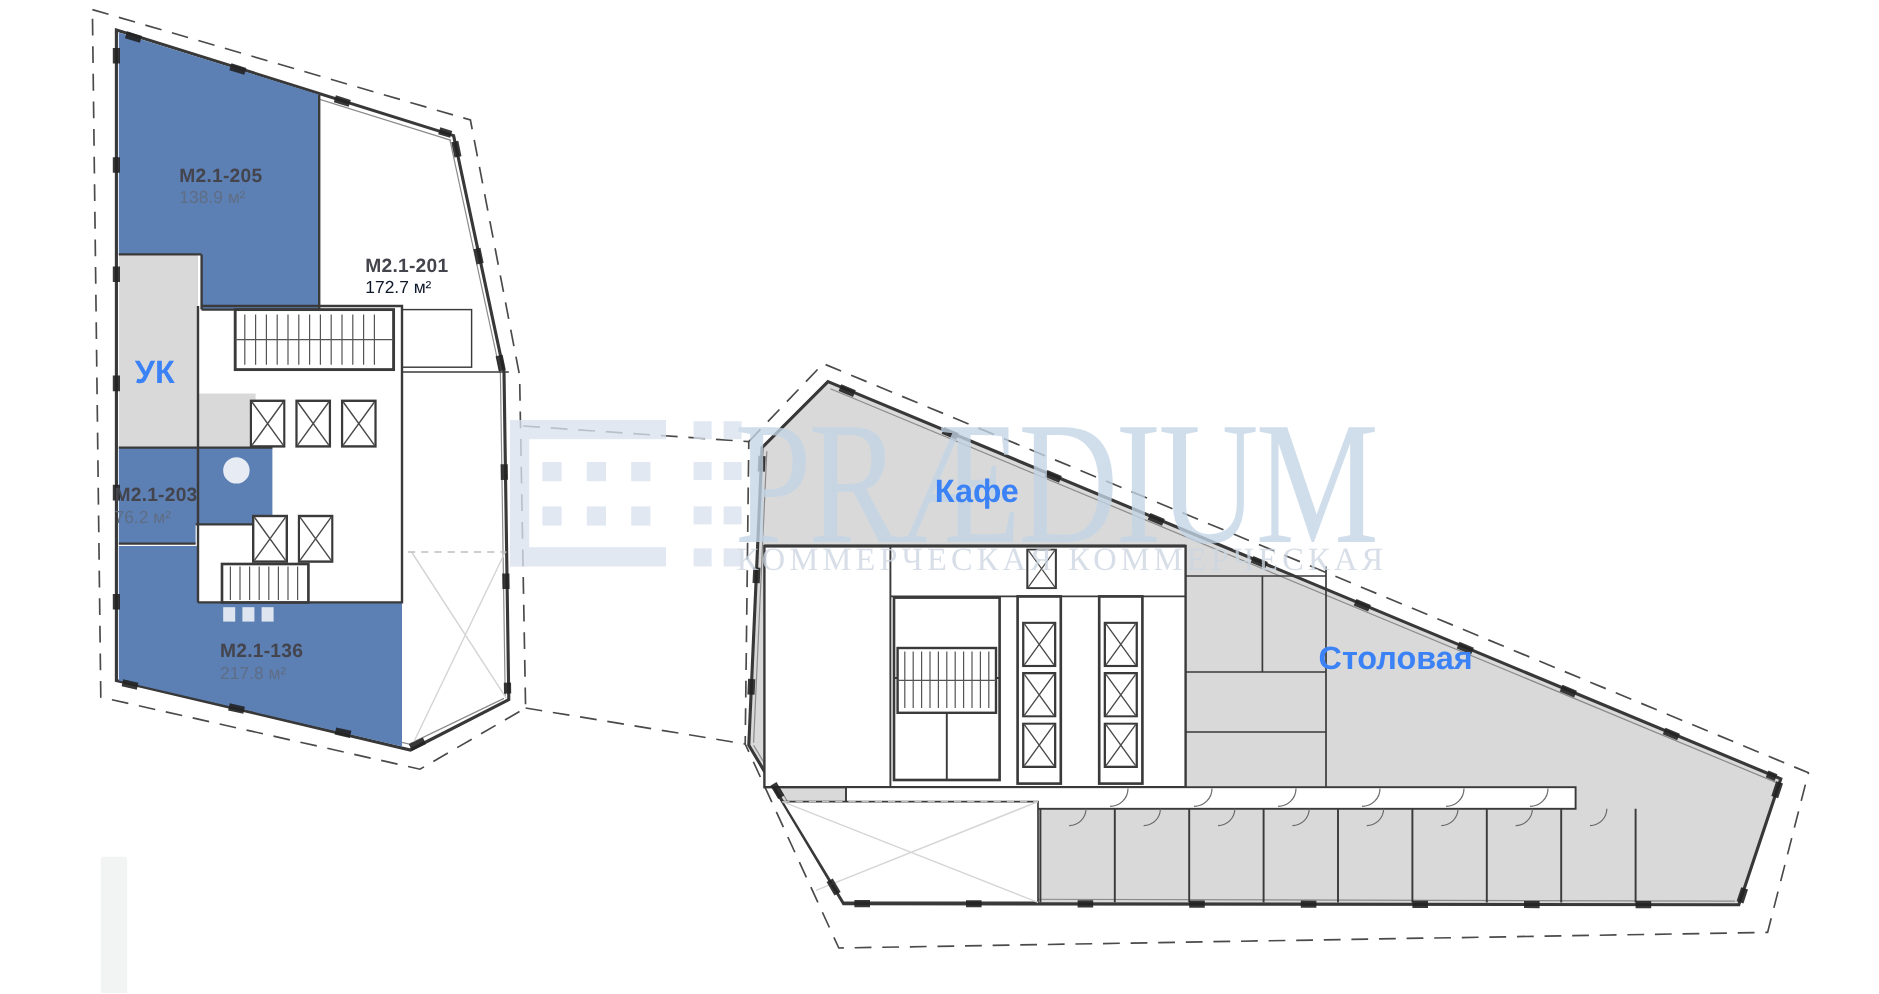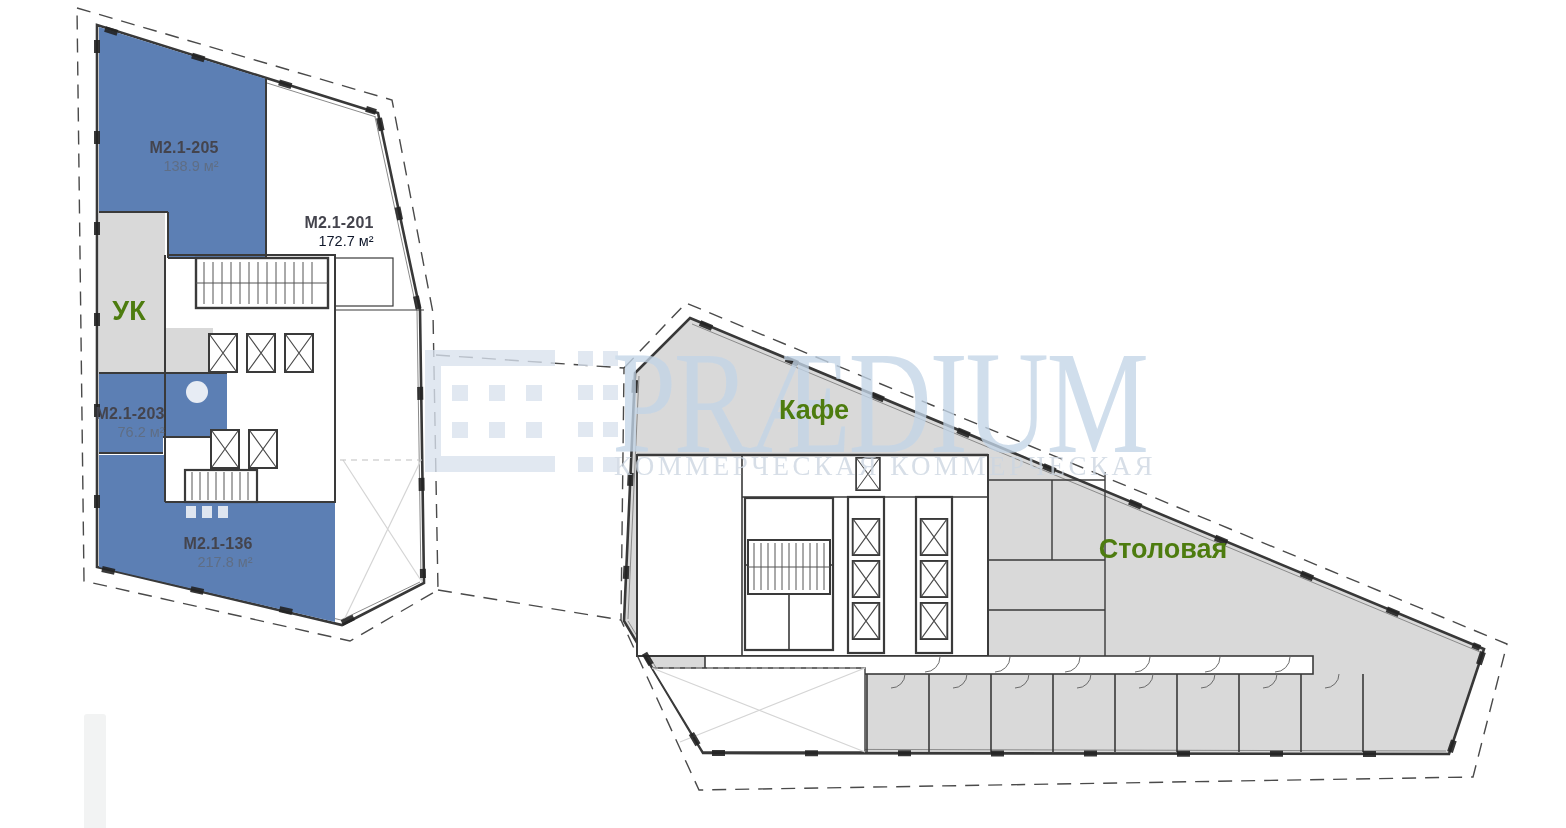--- a/index.html
+++ b/index.html
@@ -9,26 +9,26 @@
   
   .watermark{position:absolute;left:0;top:0;width:1402px;height:828px;pointer-events:none;opacity:.78;}
   .wm-brand{position:absolute;left:612px;top:330px;font-family:"Liberation Serif",serif;
             font-size:146px;line-height:1;color:#c3d5e7;letter-spacing:-3px;
             transform:scaleX(.79);transform-origin:left top;white-space:nowrap;}
   .wm-sub{position:absolute;left:614px;top:451px;font-family:"Liberation Serif",serif;
           font-size:27px;color:#ccd6e1;letter-spacing:3.5px;white-space:nowrap;}
   .wm-logo{position:absolute;left:425px;top:350px;width:196px;height:123px;}
   .wm-logo div{position:absolute;background:#d9e2ee;}
   
-  .lbl{position:absolute;transform:translate(-50%,-50%);text-align:right;white-space:nowrap;}
+  .lbl{position:absolute;transform:translate(-50%,-50%);text-align:left;white-space:nowrap;}
   .unit-id{font-weight:bold;font-size:16px;color:#44444d;letter-spacing:.2px;}
   .unit-area{font-size:14.5px;margin-top:1px;}
   .area-blue{color:#5f6e85;}
   .area-white{color:#0f172a;}
-  .zone-name{font-weight:bold;font-size:27px;color:#4d7c0f;}
+  .zone-name{font-weight:bold;font-size:27px;color:#3b82f6;}
   
   .panel-fragment{position:absolute;left:84px;top:714px;width:22px;height:114px;
                   background:#f2f3f3;border-radius:3px 3px 0 0;}
 </style>
 </head>
 <body>
 
 <div class="stage">
 
 <svg width="1566" height="828" viewBox="0 0 1566 828">

